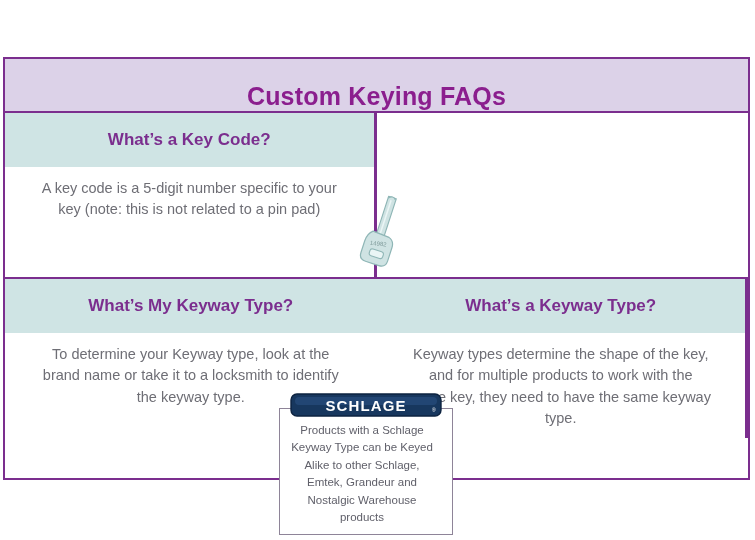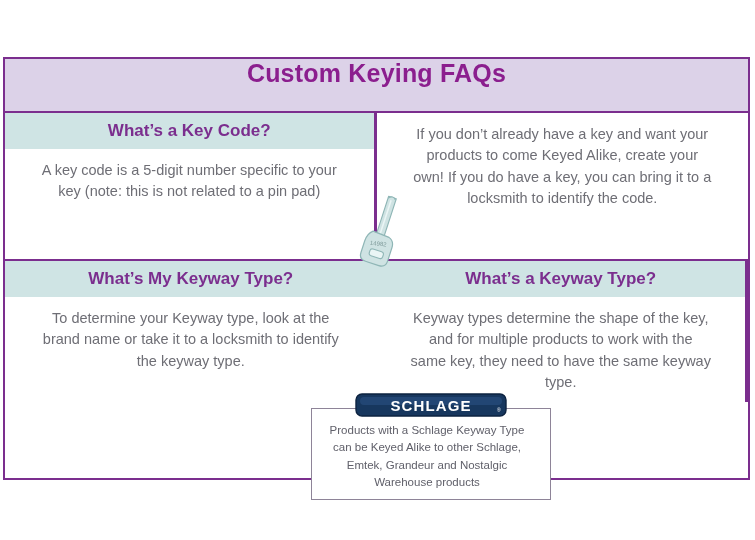--- a/index.html
+++ b/index.html
@@ -26,21 +26,21 @@
     border: 2px solid #7B2E8E;
     background: #ffffff;
   }
 
   
   .title-band {
     height: 54px;
     background: #DCD2E8;
     border-bottom: 2px solid #7B2E8E;
     display: flex;
-    align-items: flex-start;
+    align-items: flex-end;
     justify-content: center;
     box-sizing: border-box;
   }
   .title-text {
     font-size: 25px;
     font-weight: bold;
     color: #8B1E8E;
     letter-spacing: 0.2px;
   }
 
@@ -53,21 +53,21 @@
   .faq-col {
     width: 50%;
     box-sizing: border-box;
     position: relative;
   }
   .faq-col.left  { border-right: 3px solid #7B2E8E; }
   .faq-col.right { border-left: 0; }
 
   .faq-head {
     background: #CFE4E4;
-    height: 36px;
+    height: 54px;
     display: flex;
     align-items: center;
     justify-content: center;
     box-sizing: border-box;
   }
   .faq-head-text {
     font-size: 17px;
     font-weight: bold;
     color: #7B2E8E;
   }
@@ -104,23 +104,22 @@
     height: 82px;
     z-index: 6;
     pointer-events: none;
   }
 
   
   #schlage-block {
     position: absolute;
     left: 274px;
     top: 334px;   
-    width: 240px;
+    width: 174px;
     z-index: 8;
-    margin-left: 32px;
   }
   #schlage-logo {
     width: 152px;
     height: 24px;
     margin: 0 auto;
     position: relative;
     z-index: 9;
     display: block;
   }
   #schlage-callout {
@@ -150,23 +149,20 @@
   <div class="faq-row row1">
     <div class="faq-col left">
       <div class="faq-head">
         <span class="faq-head-text">What’s a Key Code?</span>
       </div>
       <div class="faq-body">
         <span class="faq-body-text">A key code is a 5-digit number specific to your key (note: this is not related to a pin pad)</span>
       </div>
     </div>
     <div class="faq-col right">
-      <div class="faq-body">
-        <span class="faq-body-text">If you don’t already have a key and want your products to come Keyed Alike, create your own! If you do have a key, you can bring it to a locksmith to identify the code.</span>
-      </div>
     </div>
   </div>
 
   <div class="row-sep"></div>
 
   <div class="faq-row row2">
     <div class="faq-col right">
       <div class="faq-head">
         <span class="faq-head-text">What’s My Keyway Type?</span>
       </div>

